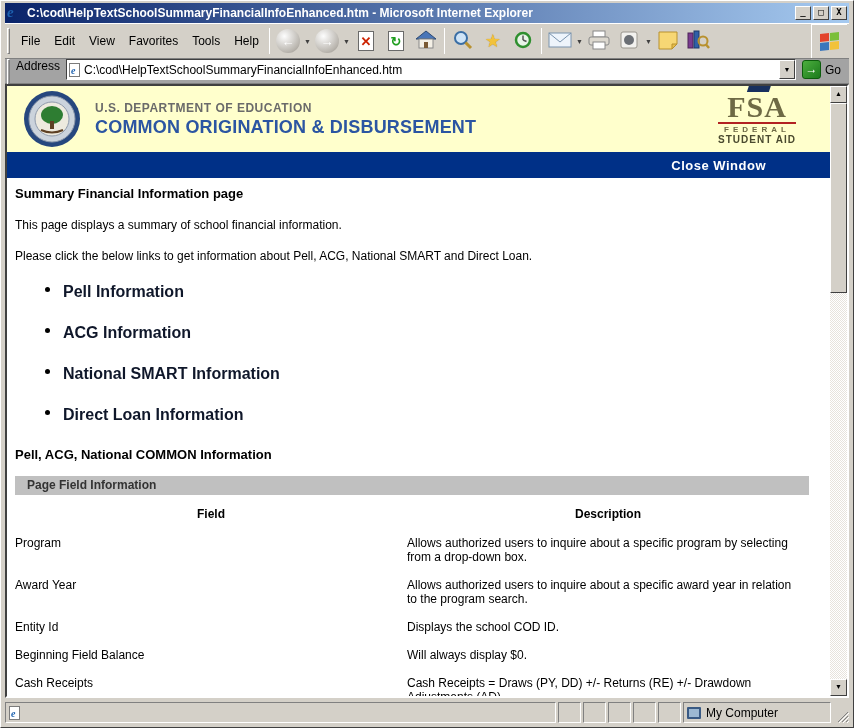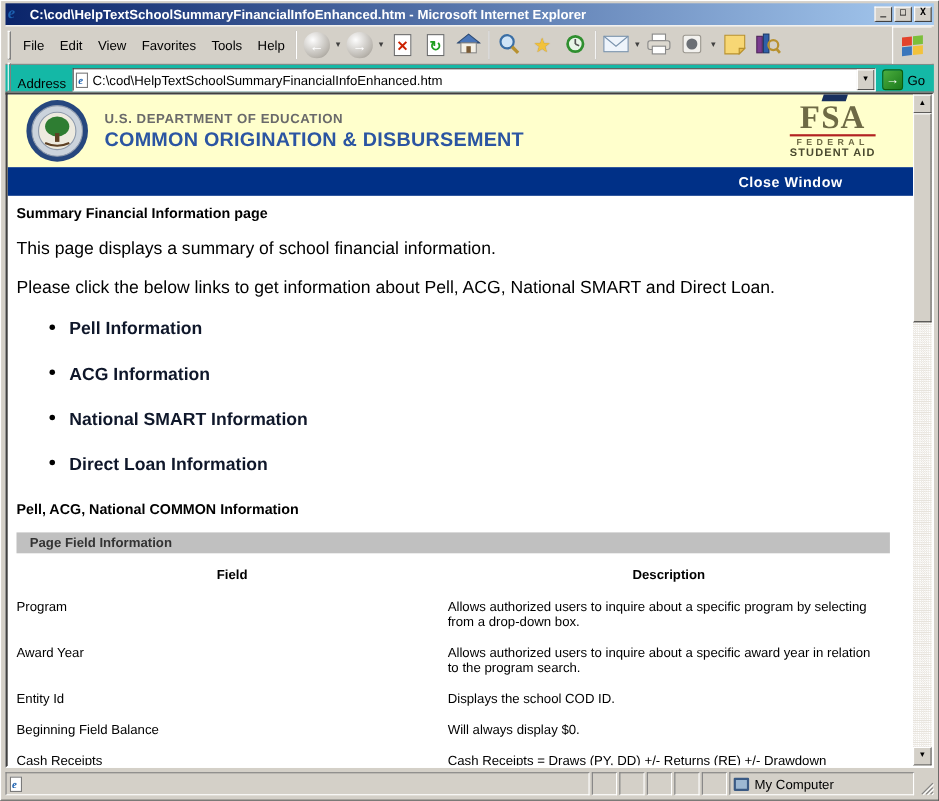--- a/index.html
+++ b/index.html
@@ -51,22 +51,22 @@
   .glyph { font-size:18px; line-height:20px; }
   .throbber { margin-left:auto; margin-right:2px; width:36px; height:34px;
               border-left:1px solid #fff; border-top:1px solid #fff; background:#D4D0C8;
               display:flex; align-items:center; justify-content:center; }
   .winflag { width:20px; height:18px; display:grid; grid-template-columns:9px 9px;
              grid-template-rows:8px 8px; gap:1px; transform:skewY(-6deg); }
   .winflag div:nth-child(1){background:#E3432C;} .winflag div:nth-child(2){background:#7BBF3A;}
   .winflag div:nth-child(3){background:#3B77BC;} .winflag div:nth-child(4){background:#F2C23B;}
 
   
-  .addrbar { height:25px; flex:0 0 25px; display:flex; align-items:flex-end;
-             background:#14b8a6; border-bottom:1px solid #808080; padding-right:2px; }
+  .addrbar { height:25px; flex:0 0 25px; display:flex; align-items:flex-start;
+             background:#a3a3a3; border-bottom:1px solid #808080; padding-right:2px; }
   .addr-label { padding:0 6px 0 2px; }
   .addr-input { flex:1; height:21px; background:#fff; border:1px solid;
                 border-color:#404040 #fff #fff #404040; display:flex; align-items:center;
                 padding-left:2px; overflow:hidden; }
   .addr-input .pagedoc { margin-right:4px; flex:0 0 11px; }
   .addr-text { white-space:nowrap; }
   .addr-drop { width:16px; height:19px; margin-left:auto; background:#D4D0C8;
                border:1px solid; border-color:#fff #404040 #404040 #fff;
                font-size:7px; text-align:center; line-height:17px; color:#000; }
   .go-btn { display:flex; align-items:center; margin-left:4px; padding:1px 6px 1px 2px; }
@@ -96,21 +96,21 @@
   .fsa-l2 { font-size:10px; font-weight:bold; letter-spacing:1px; color:#4A4A2F; }
 
   
   .closebar { height:26px; flex:0 0 26px; background:#003087; color:#fff; display:flex;
               align-items:center; justify-content:flex-end; padding-right:64px;
               font-weight:bold; font-size:13px; letter-spacing:0.5px; }
 
   
   .pagebody { flex:1; padding:8px 10px 0 8px; color:#000; overflow:hidden; }
   .h1 { font-size:13px; font-weight:bold; }
-  .para { margin-top:17px; font-size:16px; }
+  .para { margin-top:17px; font-size:12px; }
   ul.linklist { list-style:none; margin:20px 0 0 30px; }
   ul.linklist li { margin-bottom:23px; position:relative; padding-left:18px; }
   ul.linklist li::before { content:""; position:absolute; left:0; top:4px; width:5px; height:5px;
                            border-radius:50%; background:#000; }
   ul.linklist a { color:#0f172a; font-weight:bold; font-size:16px; text-decoration:none; }
   .h2 { font-size:13px; font-weight:bold; margin-top:21px; }
   .graybar { margin-top:14px; background:#C0C0C0; padding:2px 2px 3px 12px;
              font-weight:bold; color:#333; font-size:12px; width:794px; }
   table.fields { width:794px; border-collapse:collapse; margin-top:6px; table-layout:fixed; }
   table.fields th { font-weight:bold; text-align:center; padding:6px 0 8px 0; font-size:12px; }
@@ -129,21 +129,21 @@
               border-color:#fff #404040 #404040 #fff; }
   .sb-space { flex:1; }
 
   
   .statusbar { height:23px; flex:0 0 23px; margin-top:2px; background:#D4D0C8;
                display:flex; align-items:stretch; gap:2px; padding-top:2px; }
   .sb-panel { border:1px solid; border-color:#808080 #fff #fff #808080;
               display:flex; align-items:center; padding:0 3px; }
   .sb-main { flex:1; }
   .sb-mini { width:23px; }
-  .sb-zone { width:168px; }
+  .sb-zone { width:148px; }
   .sb-zone .mc-ico { width:14px; height:12px; margin-right:5px; position:relative;
                      background:#9db8d2; border:2px solid #3a5a84; border-radius:1px; }
   .sizegrip { width:16px; display:flex; align-items:flex-end; justify-content:flex-end; }
   .sizegrip svg { display:block; }
 </style>
 </head>
 <body>
 
 <div class="window">
 

